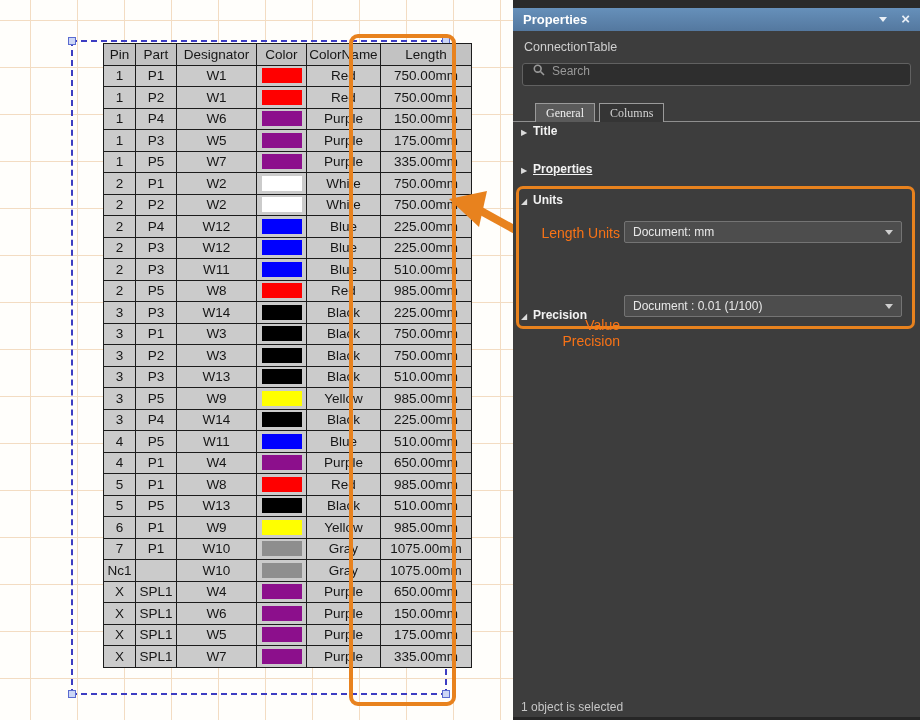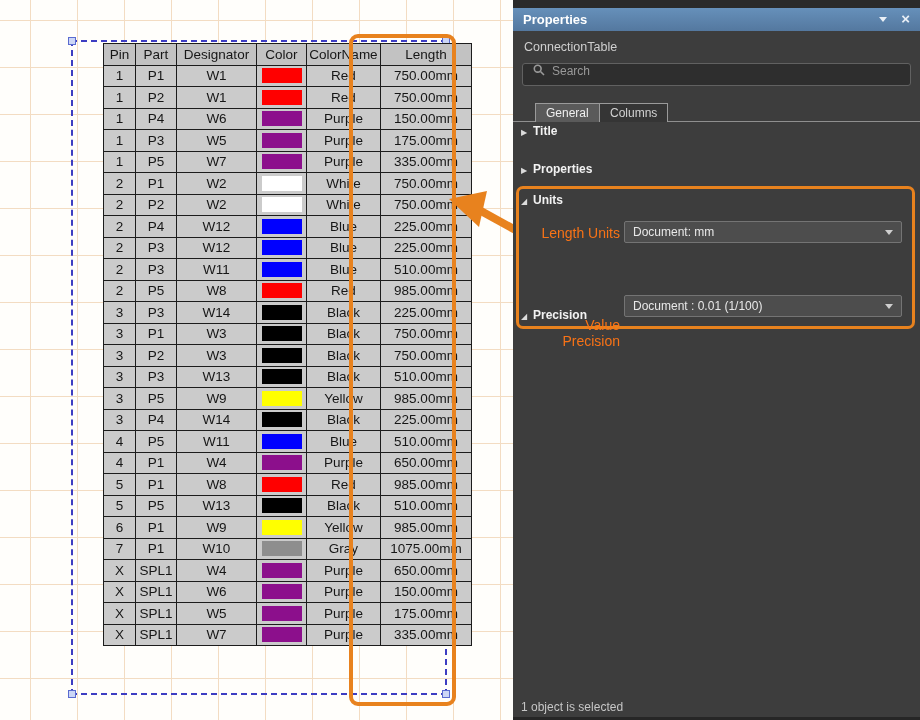--- a/index.html
+++ b/index.html
@@ -44,21 +44,21 @@
   .tri-down { width:0; height:0; border-left:4px solid transparent; border-right:4px solid transparent;
     border-top:5px solid #e9eff6; margin-left:14px; }
   .close-x { font-size:15px; font-weight:bold; margin-left:14px; margin-top:-2px; }
 
   .obj-name { position:absolute; left:11px; top:40px; font-size:12.5px; color:#cfcfcf; }
 
   .search-box { position:absolute; left:9px; top:63px; width:389px; height:23px; background:#2e2e2e;
     border:1px solid #616161; border-radius:3px; display:flex; align-items:flex-start; padding:0 10px; }
   .search-box .ph { font-size:12px; color:#9a9a9a; margin-left:7px; }
 
-  .tabs { position:absolute; left:0; top:103px; width:100%; height:19px; border-bottom:1px solid #8f8f8f; }
+  .tabs { position:absolute; left:0; top:103px; width:100%; height:19px; border-bottom:1px solid #8f8f8f;font-family:Liberation Serif, serif; }
   .tab { position:absolute; top:0; height:19px; font-size:12px; padding:2px 10px 0 10px;
     border:1px solid #9a9a9a; border-bottom:none; cursor:pointer; }
   .tab.active { left:22px; background:#5a5a5a; color:#efefef; }
   .tab.inactive { left:86px; background:#353535; color:#d2d2d2; }
 
   .sec-head { position:absolute; left:8px; font-size:12px; font-weight:bold; color:#f2f2f2; }
   .sec-head .mk { display:inline-block; font-size:8px; color:#dcdcdc; width:12px; font-weight:normal; }
 
   .field-label { position:absolute; font-size:14px; color:#f97316; width:95px; text-align:right; left:12px; }
   .dropdown { position:absolute; left:111px; width:278px; height:22px; background:#4d4d4d;
@@ -327,20 +327,30 @@
           <td>7</td>
           <td>P1</td>
           <td>W10</td>
           <td>
             <div class="swatch" style="background: rgb(142, 142, 142);"></div>
           </td>
           <td>Gray</td>
           <td>1075.00mm</td>
         </tr>
         <tr>
+          <td>Nc1</td>
+          <td></td>
+          <td>W10</td>
+          <td>
+            <div class="swatch" style="background: rgb(142, 142, 142);"></div>
+          </td>
+          <td>Gray</td>
+          <td>1075.00mm</td>
+        </tr>
+        <tr>
           <td>X</td>
           <td>SPL1</td>
           <td>W4</td>
           <td>
             <div class="swatch" style="background: rgb(140, 15, 140);"></div>
           </td>
           <td>Purple</td>
           <td>650.00mm</td>
         </tr>
         <tr>
@@ -405,21 +415,21 @@
 
   <div class="tabs">
     <div class="tab active">General</div>
     <div class="tab inactive">Columns</div>
   </div>
 
   <div class="sec-head" style="top:124px;">
     <span class="mk">▶</span><span>Title</span>
   </div>
 
-  <div class="sec-head" style="top:162px;">
+  <div class="sec-head" style="top:162px;text-decoration:underline;">
     <span class="mk">▶</span><span>Properties</span>
   </div>
 
   <div class="panel-highlight"></div>
 
   <div class="sec-head" style="top:193px;">
     <span class="mk">◢</span><span>Units</span>
   </div>
 
   <div class="field-label" style="top:225px;">Length Units</div>

